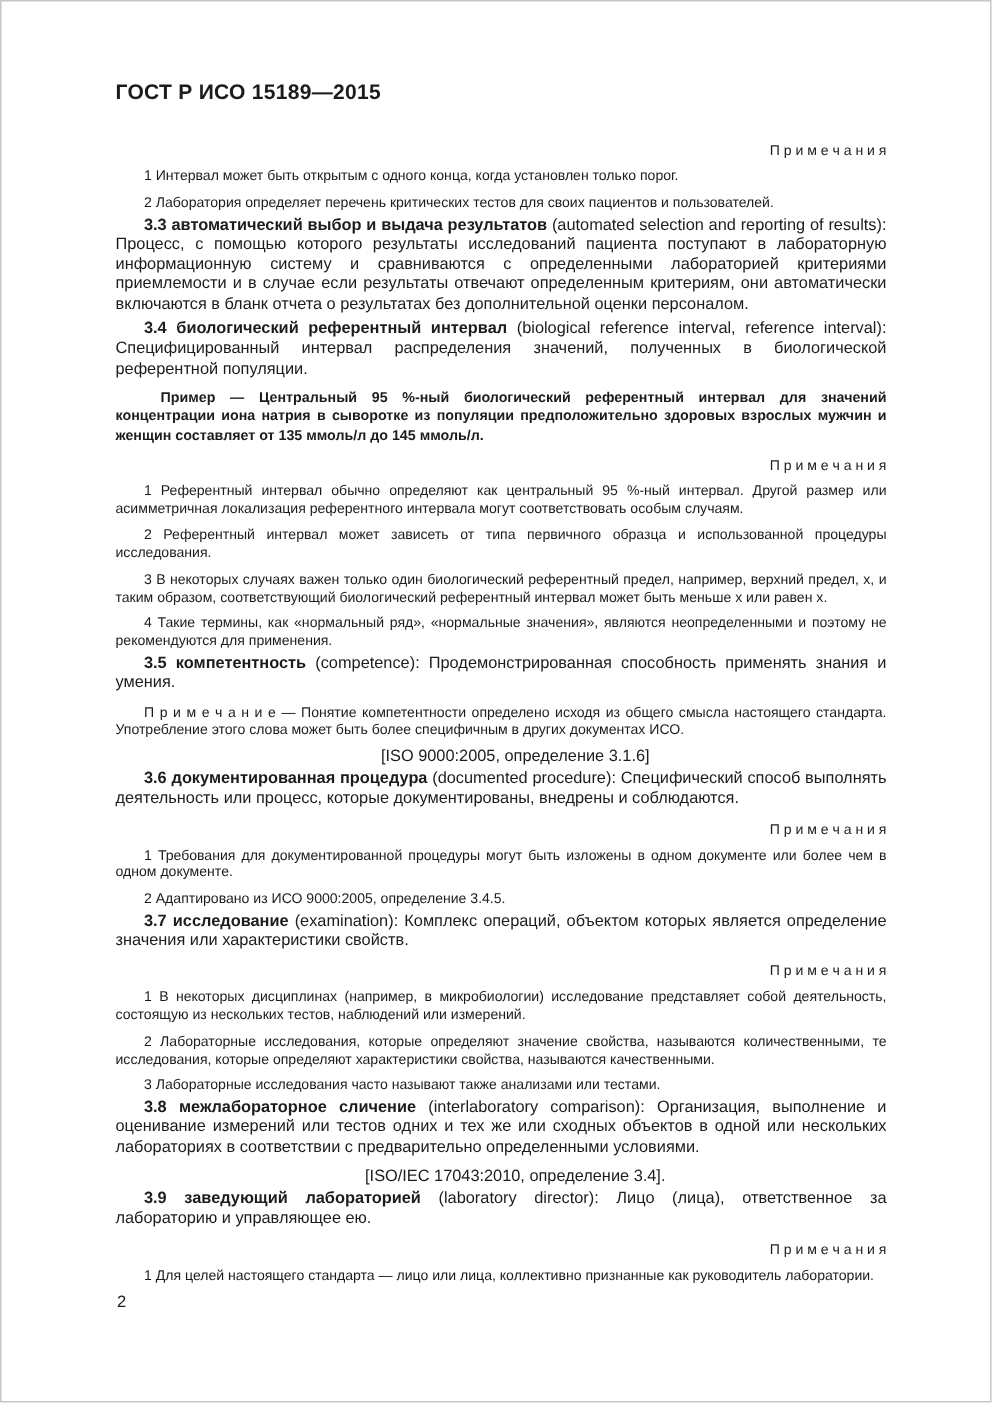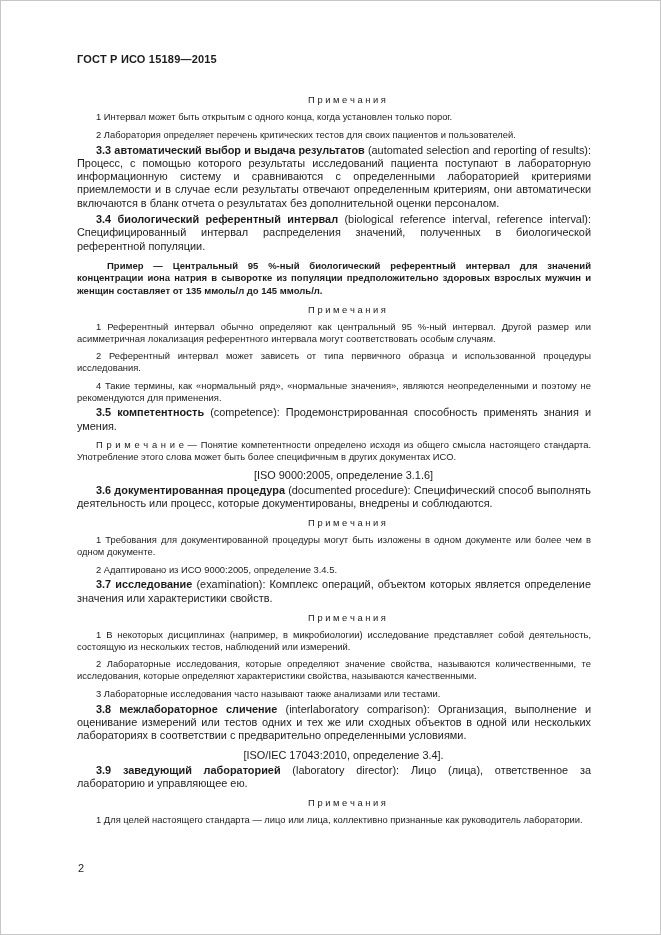--- a/index.html
+++ b/index.html
@@ -13,42 +13,42 @@
     position: relative;
     width: 661px; height: 935px;
     box-sizing: border-box;
     background: #ffffff;
     border: 1px solid #c6c6c6;
     overflow: hidden;
   }
   .doc-header {
     position: absolute;
     left: 76px; top: 52px;
-    font-size: 11px;
+    font-size: 14px;
     font-weight: 700;
     letter-spacing: 0.2px;
   }
   .content {
     position: absolute;
     left: 76px; top: 86px;
     width: 514px;
   }
   p { margin: 0; text-align: justify; }
   .term {
     font-size: 10.9px;
     line-height: 1.22;
     text-indent: 19px;
     margin-top: 3px;
   }
   .term b { font-weight: 700; }
   .note-label {
     font-size: 9.4px;
     margin-top: 7px;
     text-indent: 26px;
-    text-align: center;
+    text-align: right;
   }
   .note {
     font-size: 9.4px;
     line-height: 1.25;
     margin-top: 6px;
     text-indent: 19px;
   }
   .example {
     font-size: 9.5px;
     font-weight: 700;
@@ -83,20 +83,21 @@
 
     <p class="term"><b>3.3</b> <b>автоматический выбор и выдача результатов</b> <span>(automated selection and reporting of results): Процесс, с помощью которого результаты исследований пациента поступают в лабораторную информационную систему и сравниваются с определенными лабораторией критериями приемлемости и в случае если результаты отвечают определенным критериям, они автоматически включаются в бланк отчета о результатах без дополнительной оценки персоналом.</span></p>
 
     <p class="term"><b>3.4</b> <b>биологический референтный интервал</b> <span>(biological reference interval, reference interval): Специфицированный интервал распределения значений, полученных в биологической референтной популяции.</span></p>
 
     <p class="example">Пример — Центральный 95 %-ный биологический референтный интервал для значений концентрации иона натрия в сыворотке из популяции предположительно здоровых взрослых мужчин и женщин составляет от 135 ммоль/л до 145 ммоль/л.</p>
 
     <p class="note-label">П р и м е ч а н и я</p>
     <p class="note">1 Референтный интервал обычно определяют как центральный 95 %-ный интервал. Другой размер или асимметричная локализация референтного интервала могут соответствовать особым случаям.</p>
     <p class="note">2 Референтный интервал может зависеть от типа первичного образца и использованной процедуры исследования.</p>
+    <p class="note">3 В некоторых случаях важен только один биологический референтный предел, например, верхний предел, х, и таким образом, соответствующий биологический референтный интервал может быть меньше х или равен х.</p>
     <p class="note">4 Такие термины, как «нормальный ряд», «нормальные значения», являются неопределенными и поэтому не рекомендуются для применения.</p>
 
     <p class="term"><b>3.5</b> <b>компетентность</b> <span>(competence): Продемонстрированная способность применять знания и умения.</span></p>
 
     <p class="note"><span>П р и м е ч а н и е</span> <span>— Понятие компетентности определено исходя из общего смысла настоящего стандарта. Употребление этого слова может быть более специфичным в других документах ИСО.</span></p>
 
     <p class="reference">[ISO 9000:2005, определение 3.1.6]</p>
 
     <p class="term"><b>3.6</b> <b>документированная процедура</b> <span>(documented procedure): Специфический способ выполнять деятельность или процесс, которые документированы, внедрены и соблюдаются.</span></p>
 

